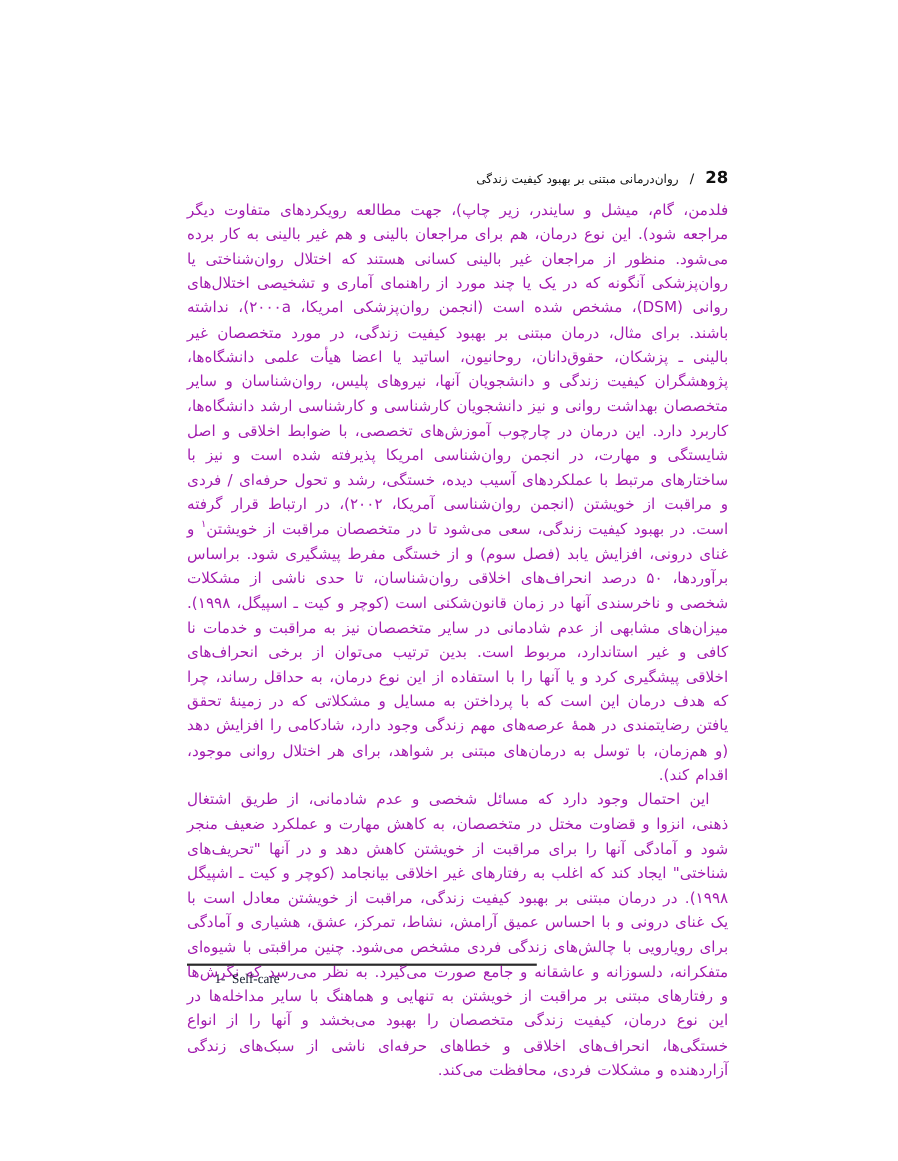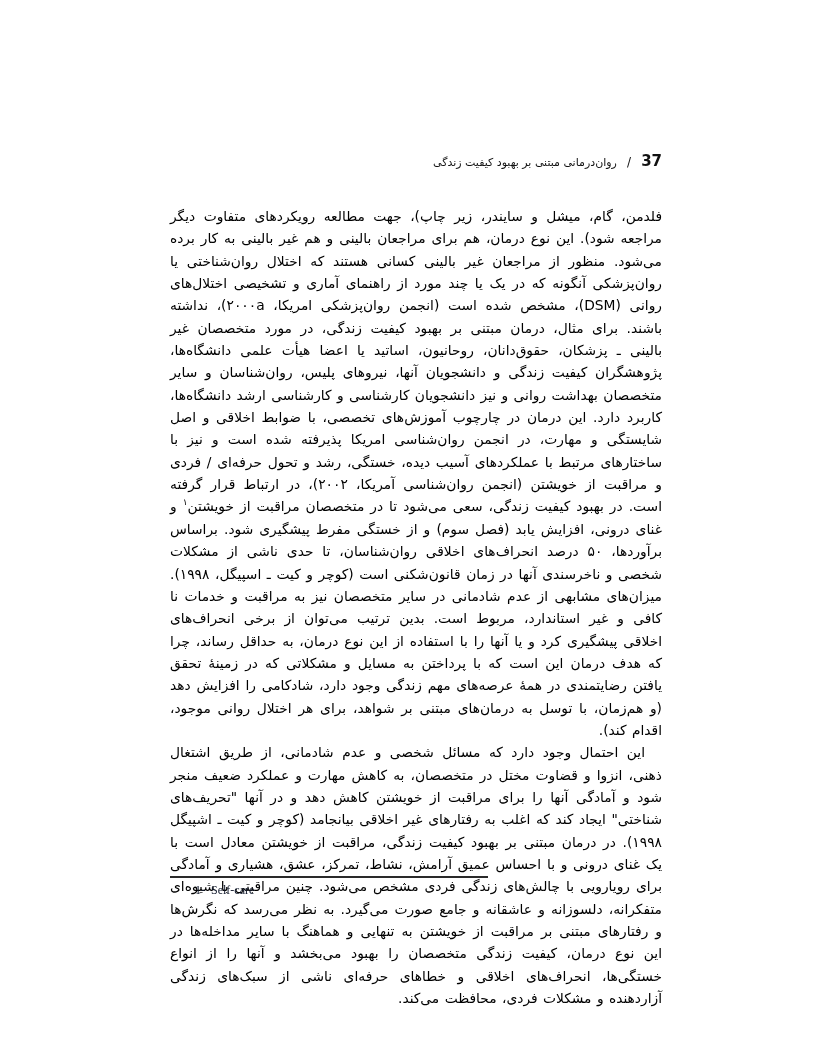--- a/index.html
+++ b/index.html
@@ -34,28 +34,28 @@
     padding: 0 5px;
   }
   .running-head .book-title {
     font-size: 11px;
     font-weight: 400;
   }
 
   
   .body-text {
     position: absolute;
-    top: 205px;
+    top: 180px;
     right: 154px;
     width: 492px;
     direction: rtl;
     text-align: justify;
     font-size: 13.8px;
     line-height: 22.35px;
-    color: #000000;
+    color: #a21caf;
     word-spacing: 1px;
   }
   .para { margin: 0; }
   .para.indent { text-indent: 17px; }
   sup.fnref {
     font-size: 9px;
     line-height: 0;
     vertical-align: super;
   }
 
@@ -80,21 +80,21 @@
     margin-left: 24px;
   }
   .footnote .marker { margin-right: 6px; }
 </style>
 </head>
 <body>
 
 <div class="page">
 
   <div class="running-head">
-    <span class="page-num">37</span>
+    <span class="page-num">28</span>
     <span class="sep">/</span>
     <span class="book-title">روان‌درمانی مبتنی بر بهبود کیفیت زندگی</span>
   </div>
 
   <div class="body-text">
     <p class="para"><span>فلدمن، گام، میشل و سایندر، زیر چاپ)، جهت مطالعه رویکردهای متفاوت دیگر مراجعه شود). این نوع درمان، هم برای مراجعان بالینی و هم غیر بالینی به کار برده می‌شود. منظور از مراجعان غیر بالینی کسانی هستند که اختلال روان‌شناختی یا روان‌پزشکی آنگونه که در یک یا چند مورد از راهنمای آماری و تشخیصی اختلال‌های روانی (DSM)، مشخص شده است (انجمن روان‌پزشکی امریکا، ۲۰۰۰a)، نداشته باشند. برای مثال، درمان مبتنی بر بهبود کیفیت زندگی، در مورد متخصصان غیر بالینی ـ پزشکان، حقوق‌دانان، روحانیون، اساتید یا اعضا هیأت علمی دانشگاه‌ها، پژوهشگران کیفیت زندگی و دانشجویان آنها، نیروهای پلیس، روان‌شناسان و سایر متخصصان بهداشت روانی و نیز دانشجویان کارشناسی و کارشناسی ارشد دانشگاه‌ها، کاربرد دارد. این درمان در چارچوب آموزش‌های تخصصی، با ضوابط اخلاقی و اصل شایستگی و مهارت، در انجمن روان‌شناسی امریکا پذیرفته شده است و نیز با ساختارهای مرتبط با عملکردهای آسیب دیده، خستگی، رشد و تحول حرفه‌ای / فردی و مراقبت از خویشتن (انجمن روان‌شناسی آمریکا، ۲۰۰۲)، در ارتباط قرار گرفته است. در بهبود کیفیت زندگی، سعی می‌شود تا در متخصصان مراقبت از خویشتن</span><sup class="fnref">۱</sup><span> و غنای درونی، افزایش یابد (فصل سوم) و از خستگی مفرط پیشگیری شود. براساس برآوردها، ۵۰ درصد انحراف‌های اخلاقی روان‌شناسان، تا حدی ناشی از مشکلات شخصی و ناخرسندی آنها در زمان قانون‌شکنی است (کوچر و کیت ـ اسپیگل، ۱۹۹۸). میزان‌های مشابهی از عدم شادمانی در سایر متخصصان نیز به مراقبت و خدمات نا کافی و غیر استاندارد، مربوط است. بدین ترتیب می‌توان از برخی انحراف‌های اخلاقی پیشگیری کرد و یا آنها را با استفاده از این نوع درمان، به حداقل رساند، چرا که هدف درمان این است که با پرداختن به مسایل و مشکلاتی که در زمینهٔ تحقق یافتن رضایتمندی در همهٔ عرصه‌های مهم زندگی وجود دارد، شادکامی را افزایش دهد (و هم‌زمان، با توسل به درمان‌های مبتنی بر شواهد، برای هر اختلال روانی موجود، اقدام کند).</span></p>
     <p class="para indent">این احتمال وجود دارد که مسائل شخصی و عدم شادمانی، از طریق اشتغال ذهنی، انزوا و قضاوت مختل در متخصصان، به کاهش مهارت و عملکرد ضعیف منجر شود و آمادگی آنها را برای مراقبت از خویشتن کاهش دهد و در آنها "تحریف‌های شناختی" ایجاد کند که اغلب به رفتارهای غیر اخلاقی بیانجامد (کوچر و کیت ـ اشپیگل ۱۹۹۸). در درمان مبتنی بر بهبود کیفیت زندگی، مراقبت از خویشتن معادل است با یک غنای درونی و با احساس عمیق آرامش، نشاط، تمرکز، عشق، هشیاری و آمادگی برای رویارویی با چالش‌های زندگی فردی مشخص می‌شود. چنین مراقبتی با شیوه‌ای متفکرانه، دلسوزانه و عاشقانه و جامع صورت می‌گیرد. به نظر می‌رسد که نگرش‌ها و رفتارهای مبتنی بر مراقبت از خویشتن به تنهایی و هماهنگ با سایر مداخله‌ها در این نوع درمان، کیفیت زندگی متخصصان را بهبود می‌بخشد و آنها را از انواع خستگی‌ها، انحراف‌های اخلاقی و خطاهای حرفه‌ای ناشی از سبک‌های زندگی آزاردهنده و مشکلات فردی، محافظت می‌کند.</p>
   </div>
 
   <div class="footnote-divider"></div>

